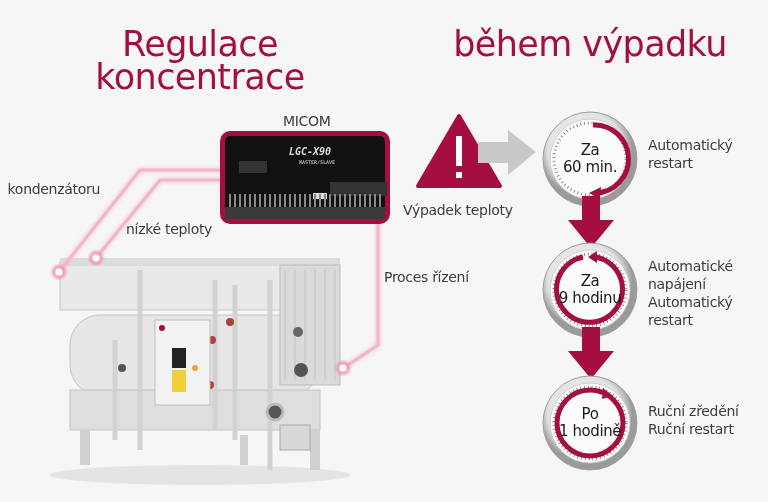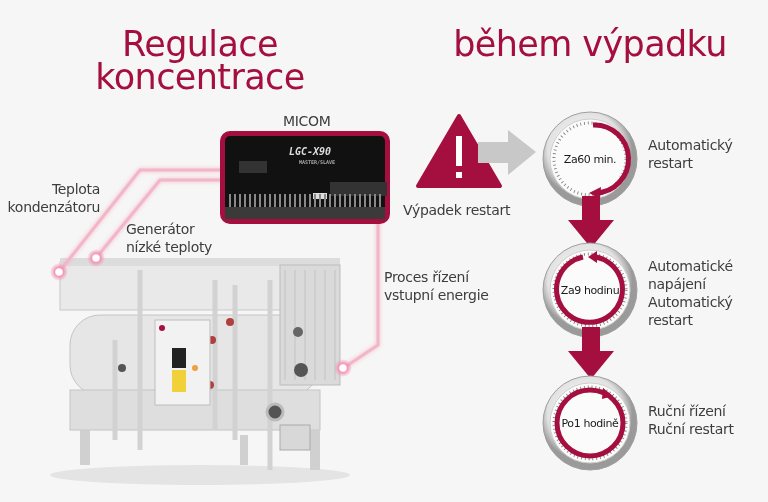--- a/index.html
+++ b/index.html
@@ -10,22 +10,22 @@
     color:#3a3a3a;
   }
   .abs { position:absolute; }
   .title {
     color:#a50f3f; font-size:35px; line-height:33px; text-align:center;
     font-family:"DejaVu Sans", sans-serif; font-weight:normal; letter-spacing:-0.6px;
   }
   .label { font-size:14px; line-height:18px; color:#3d3d3d; font-family:"DejaVu Sans", sans-serif; letter-spacing:-0.3px; }
   .clock-text {
     position:absolute; left:0; top:0; width:100%; height:100%;
-    display:flex; align-items:center; justify-content:center;
-    font-family:"DejaVu Sans", sans-serif; font-size:11px; line-height:17px; color:#1a1a1a; letter-spacing:-0.4px;
+    display:flex; flex-direction:column; align-items:center; justify-content:center;
+    font-family:"DejaVu Sans", sans-serif; font-size:15px; line-height:17px; color:#1a1a1a; letter-spacing:-0.4px;
   }
   .micom-panel {
     background:#111; border:5px solid #a50f3f; border-radius:10px; box-sizing:border-box;
   }
   .glow-line { stroke:#f3b6c8; stroke-width:3; fill:none; filter:url(#glow); }
 </style>
 </head>
 <body>
 
 <svg width="0" height="0" style="position:absolute">
@@ -119,42 +119,39 @@
   <div style="position:absolute; left:74px; top:23px; color:#aaa; font-family:'DejaVu Sans Mono',monospace; font-size:5px; font-weight:bold;">MASTER/SLAVE</div>
   <div style="position:absolute; left:14px; top:25px; width:28px; height:12px; background:#333;"></div>
   <div style="position:absolute; left:105px; top:46px; width:57px; height:14px; background:#333;"></div>
   <div style="position:absolute; left:88px; top:57px; width:14px; height:6px; background:#ddd;"></div>
   <div style="position:absolute; left:4px; top:58px; width:152px; height:14px;
        background:repeating-linear-gradient(90deg,#888 0 2px,transparent 2px 5px);"></div>
   <div style="position:absolute; left:0; bottom:0; width:100%; height:12px; background:#3a3a3a;"></div>
 </div>
 
 <div class="abs label" style="left:6px; top:180px; width:94px; text-align:right;">
-  <div>Teplota</div>
   <div>kondenzátoru</div>
 </div>
 <div class="abs label" style="left:126px; top:220px;">
-  <div>Generátor</div>
   <div>nízké teploty</div>
 </div>
 <div class="abs label" style="left:384px; top:268px;">
   <div>Proces řízení</div>
-  <div>vstupní energie</div>
 </div>
 
 <svg class="abs" style="left:414px; top:112px;" width="90" height="78" viewBox="0 0 90 78">
   <path d="M45 4 L86 74 L4 74 Z" fill="#a50f3f" stroke="#a50f3f" stroke-width="4" stroke-linejoin="round"></path>
   <rect x="42" y="24" width="6" height="30" fill="#fff"></rect>
   <rect x="42" y="60" width="6" height="6" fill="#fff"></rect>
 </svg>
 
 <svg class="abs" style="left:478px; top:130px;" width="60" height="45" viewBox="0 0 60 45">
   <path d="M0 12 H30 V0 L58 22 L30 45 V33 H0 Z" fill="#c8c8c8"></path>
 </svg>
-<div class="abs label" style="left:403px; top:201px;">Výpadek restart</div>
+<div class="abs label" style="left:403px; top:201px;">Výpadek teploty</div>
 
 <div class="abs" style="left:541px; top:110px; width:98px; height:98px;">
   <svg width="98" height="98" viewBox="0 0 98 98">
     <circle cx="49" cy="49" r="47" fill="url(#bezel)" stroke="#a0a0a0"></circle>
     <circle cx="49" cy="49" r="40" fill="#fbfbfb" stroke="#cfcfcf"></circle>
     <circle cx="49" cy="49" r="36" fill="none" stroke="#777" stroke-width="3" stroke-dasharray="0.8 3"></circle>
     <path d="M52 15 A34 34 0 0 1 55 83" fill="none" stroke="#a50f3f" stroke-width="5"></path>
     <path d="M48 83 L60 77 L59 89 Z" fill="#a50f3f"></path>
   </svg>
   <div class="clock-text">
@@ -202,15 +199,15 @@
     <circle cx="49" cy="49" r="36" fill="none" stroke="#777" stroke-width="3" stroke-dasharray="0.8 3"></circle>
     <circle cx="49" cy="49" r="33" fill="none" stroke="#a50f3f" stroke-width="5"></circle>
     <path d="M62 14 L72 22 L61 25 Z" fill="#a50f3f"></path>
   </svg>
   <div class="clock-text">
     <div>Po</div>
     <div>1 hodině</div>
   </div>
 </div>
 <div class="abs label" style="left:648px; top:402px;">
-  <div>Ruční řízení</div>
+  <div>Ruční zředění</div>
   <div>Ruční restart</div>
 </div>
 
 </body></html>

